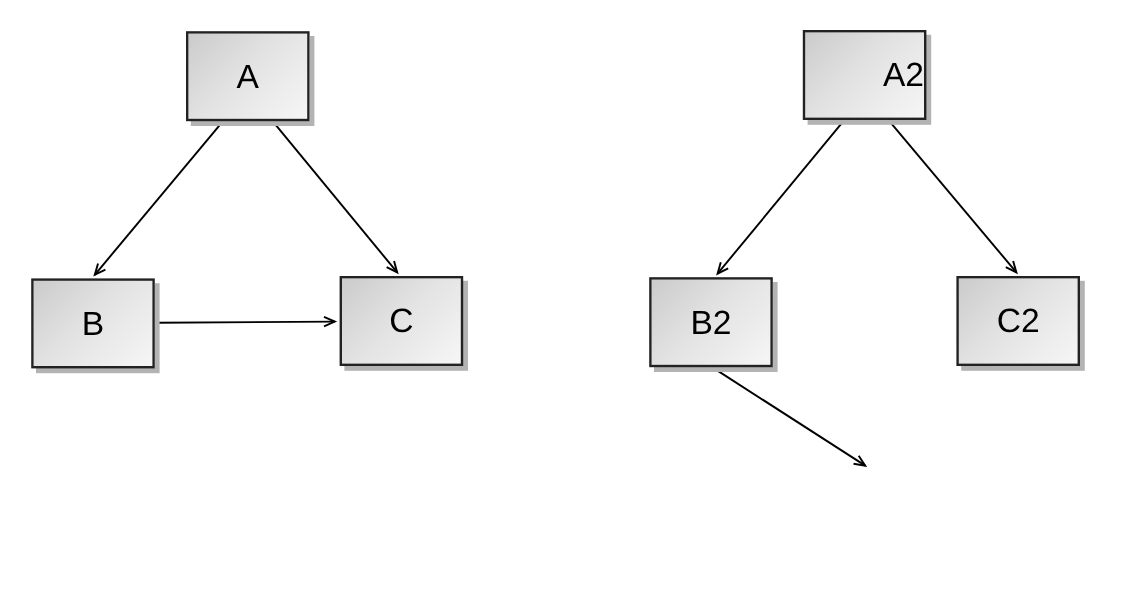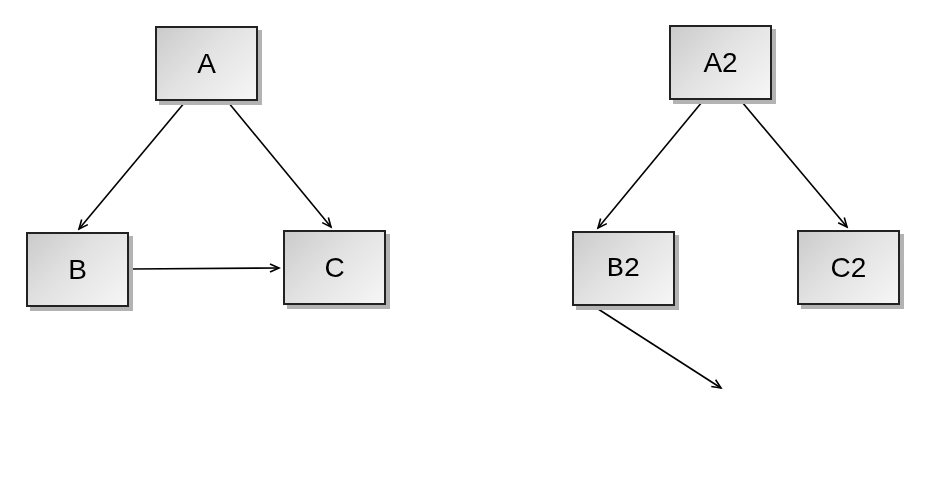--- a/index.html
+++ b/index.html
@@ -42,22 +42,22 @@
   .node .label {
     font-size: 28px;
     color: #000000;
     line-height: 1;
     user-select: none;
   }
   
   .pos-A  { left: 155px; top: 26px;  }
   .pos-B  { left: 26px;  top: 232px; }
   .pos-C  { left: 283px; top: 230px; }
-  .pos-A2 { left: 669px; top: 25px;  }
-  .pos-B2 { left: 572px; top: 231px; font-family: Liberation Mono, monospace; }
+  .pos-A2 { left: 669px; top: 25px; justify-content: flex-end;  }
+  .pos-B2 { left: 541px; top: 231px; }
   .pos-C2 { left: 797px; top: 230px; }
   .pos-C3 { left: 677px; top: 391px; }
 </style>
 </head>
 <body>
 
 <div class="canvas">
 
   <svg class="edges-layer" width="940" height="504" viewBox="0 0 940 504" xmlns="http://www.w3.org/2000/svg">
     <defs>

